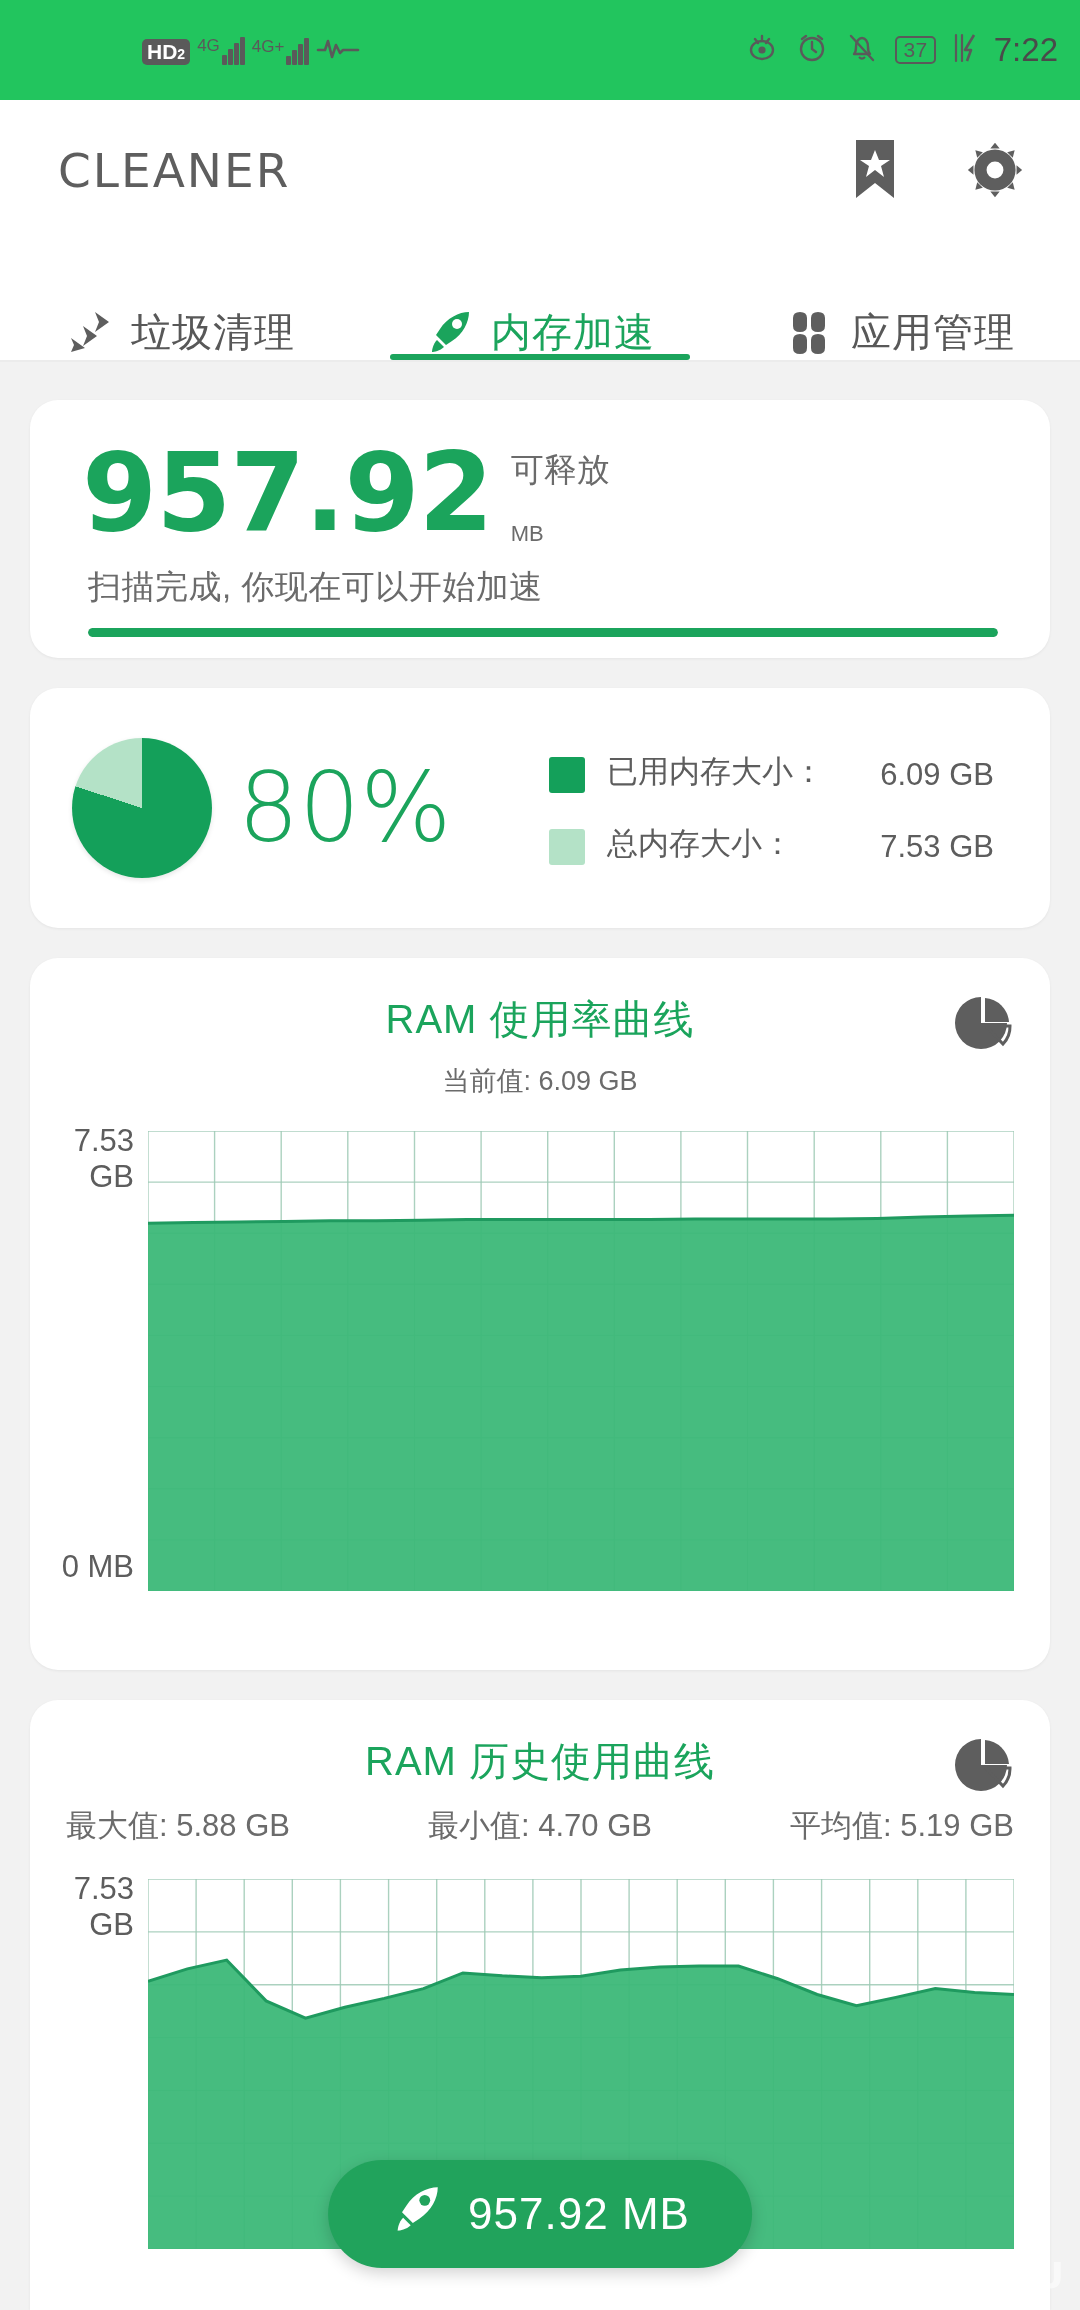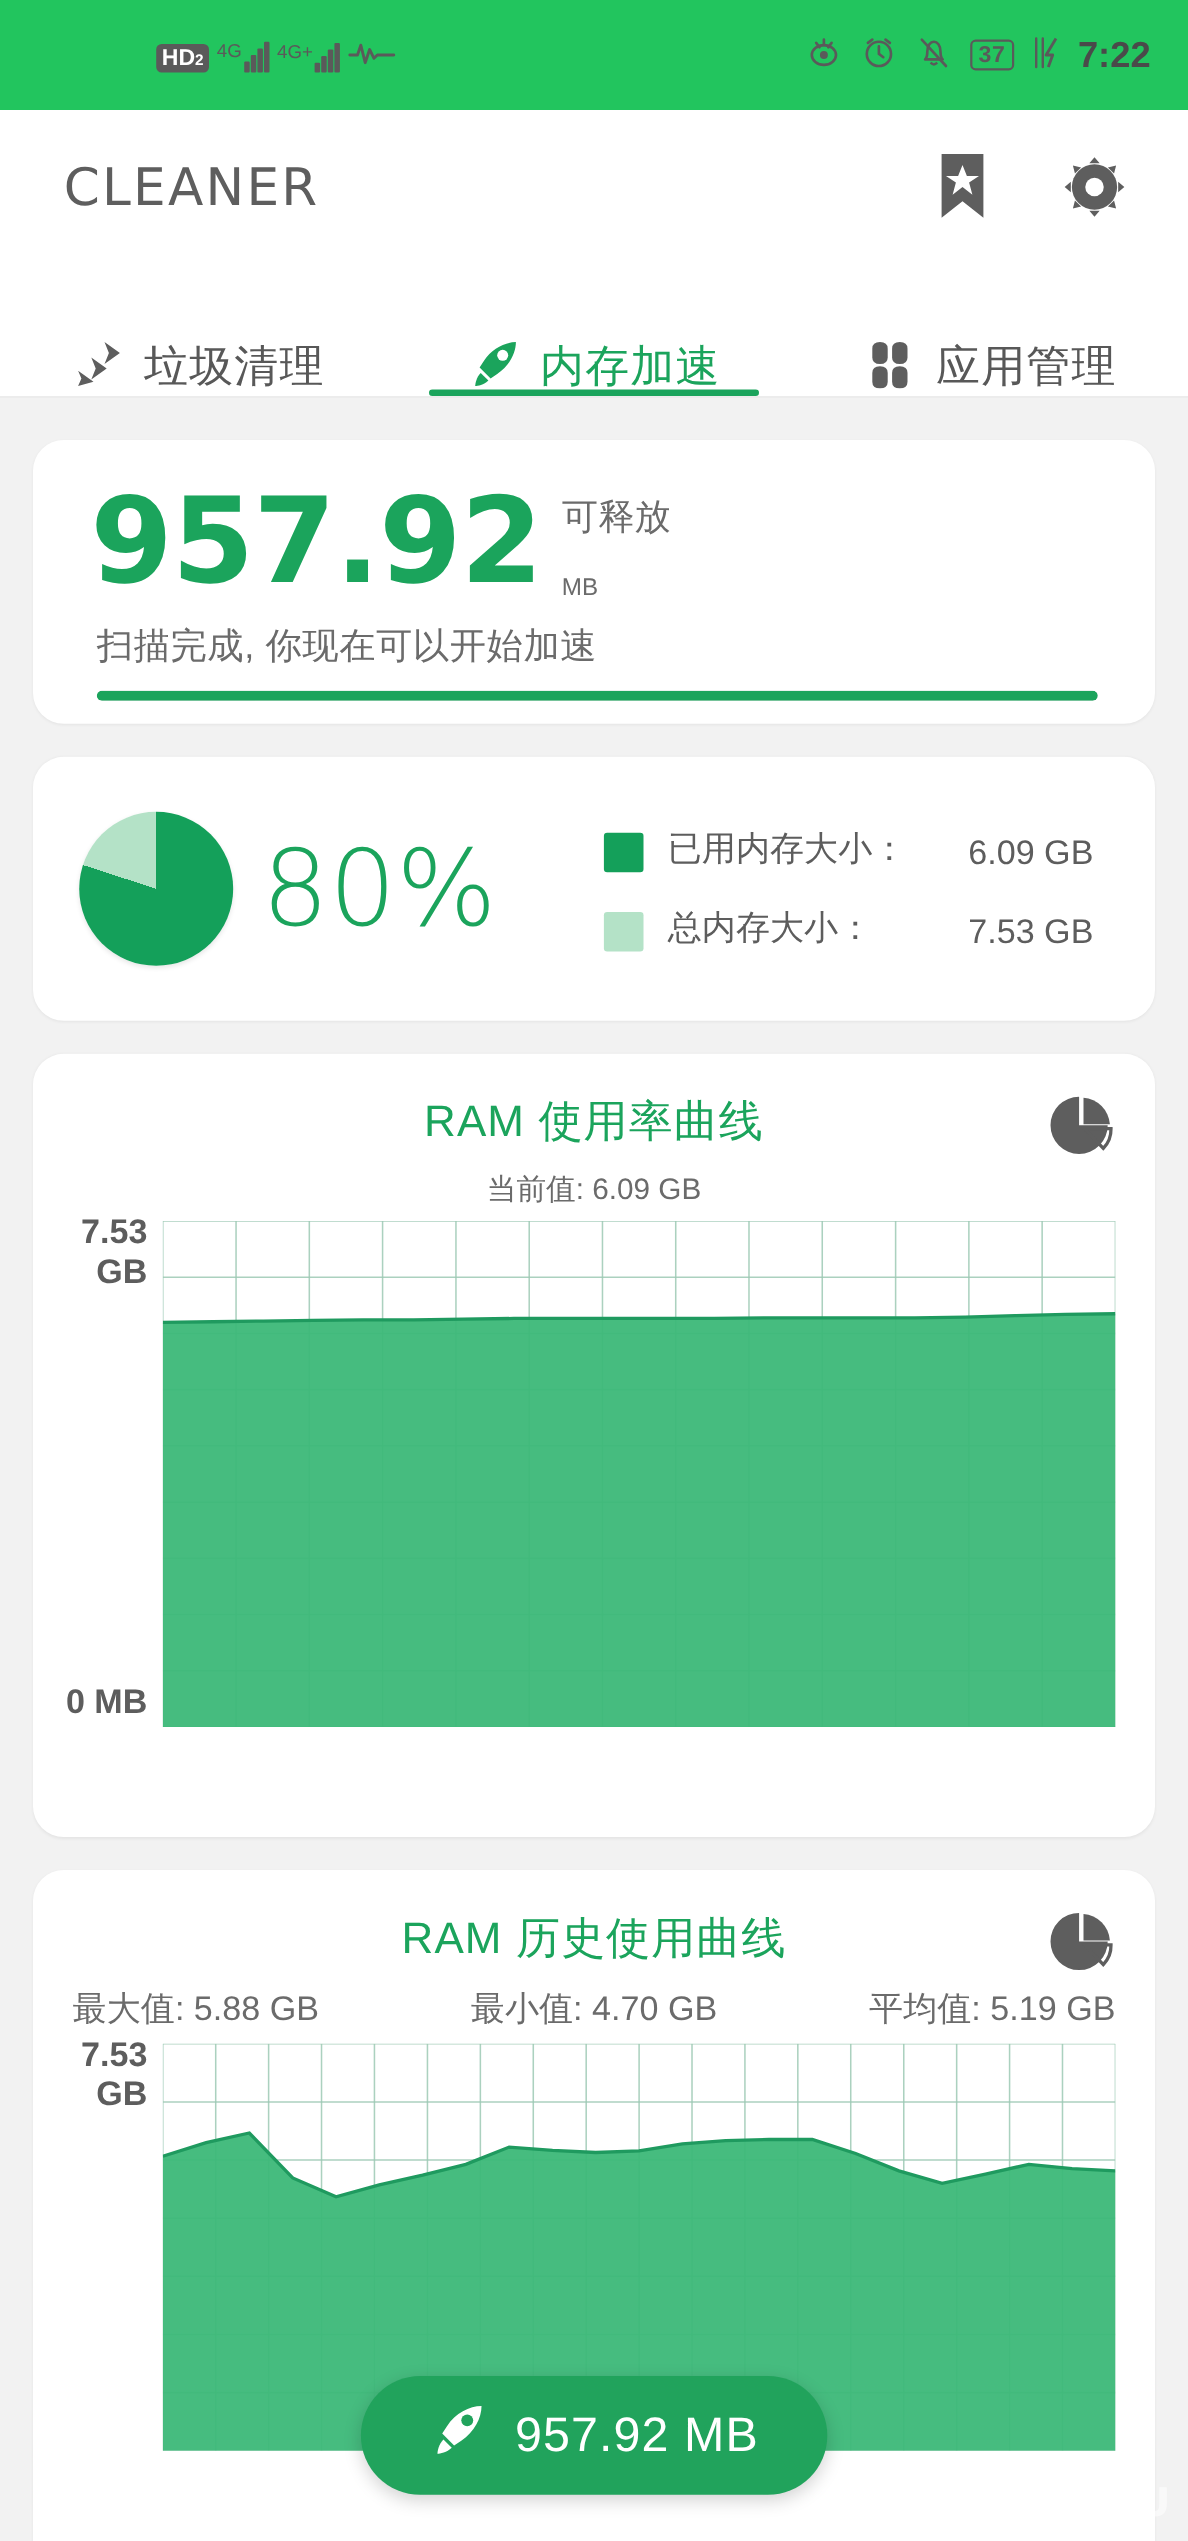--- a/index.html
+++ b/index.html
@@ -11,21 +11,21 @@
   }
   .phone { position: relative; width: 1080px; height: 2310px; background: #f2f2f2; }
 
   
   .statusbar {
     position: absolute; top: 0; left: 0; width: 1080px; height: 100px;
     background: #22c55e; display: flex; align-items: center;
     color: #5a5a5a;
   }
   .sb-left { display: flex; align-items: flex-end; gap: 7px; margin-left: 142px; }
-  .sb-right { display: flex; align-items: center; gap: 16px; margin-left: auto; margin-right: 34px; font-weight: bold; }
+  .sb-right { display: flex; align-items: center; gap: 16px; margin-left: auto; margin-right: 22px; }
   .hd-badge {
     background: #5a5a5a; color: #fff; border-radius: 5px;
     font-size: 21px; font-weight: bold; padding: 2px 5px 3px 5px;
     letter-spacing: 0px; line-height: 1;
   }
   .hd-badge .sub { font-size: 14px; }
   .sig { display: flex; align-items: flex-end; gap: 1px; }
   .sig .bar { width: 5px; background: #5a5a5a; border-radius: 1px; }
   .gtag { font-size: 17px; line-height: 1; margin-right: 2px; align-self: flex-start; }
   .gwrap { display: flex; align-items: flex-end; }
@@ -106,21 +106,21 @@
   .legend-label { font-size: 31px; color: #5d5d5d; }
   .legend-value { font-size: 31px; color: #5d5d5d; margin-left: auto; min-width: 170px; text-align: right; }
 
   
   .chart-head { position: relative; padding-top: 34px; text-align: center; }
   .chart-title { font-size: 40px; color: #1ba45c; letter-spacing: 1px; }
   .chart-sub { font-size: 27px; color: #6b6b6b; margin-top: 16px; }
   .chart-stats { display: flex; justify-content: space-between; padding: 16px 36px 0 36px; }
   .chart-stat { font-size: 31px; color: #6b6b6b; }
   .pie-icon { position: absolute; right: 36px; top: 34px; }
-  .chart-body { position: relative; margin-top: 11px; padding-left: 0; font-weight: bold; }
+  .chart-body { position: relative; margin-top: 32px; padding-left: 0; }
   .yaxis {
     position: absolute; left: 0; top: 0; width: 118px; height: 100%;
     color: #5d5d5d; font-size: 31px; text-align: right;
   }
   .ytop { position: absolute; right: 14px; top: -8px; line-height: 1.15; }
   .ybot { position: absolute; right: 14px; bottom: 10px; }
   .plot { margin-left: 118px; width: 866px; position: relative; }
 
   
   .fab {

